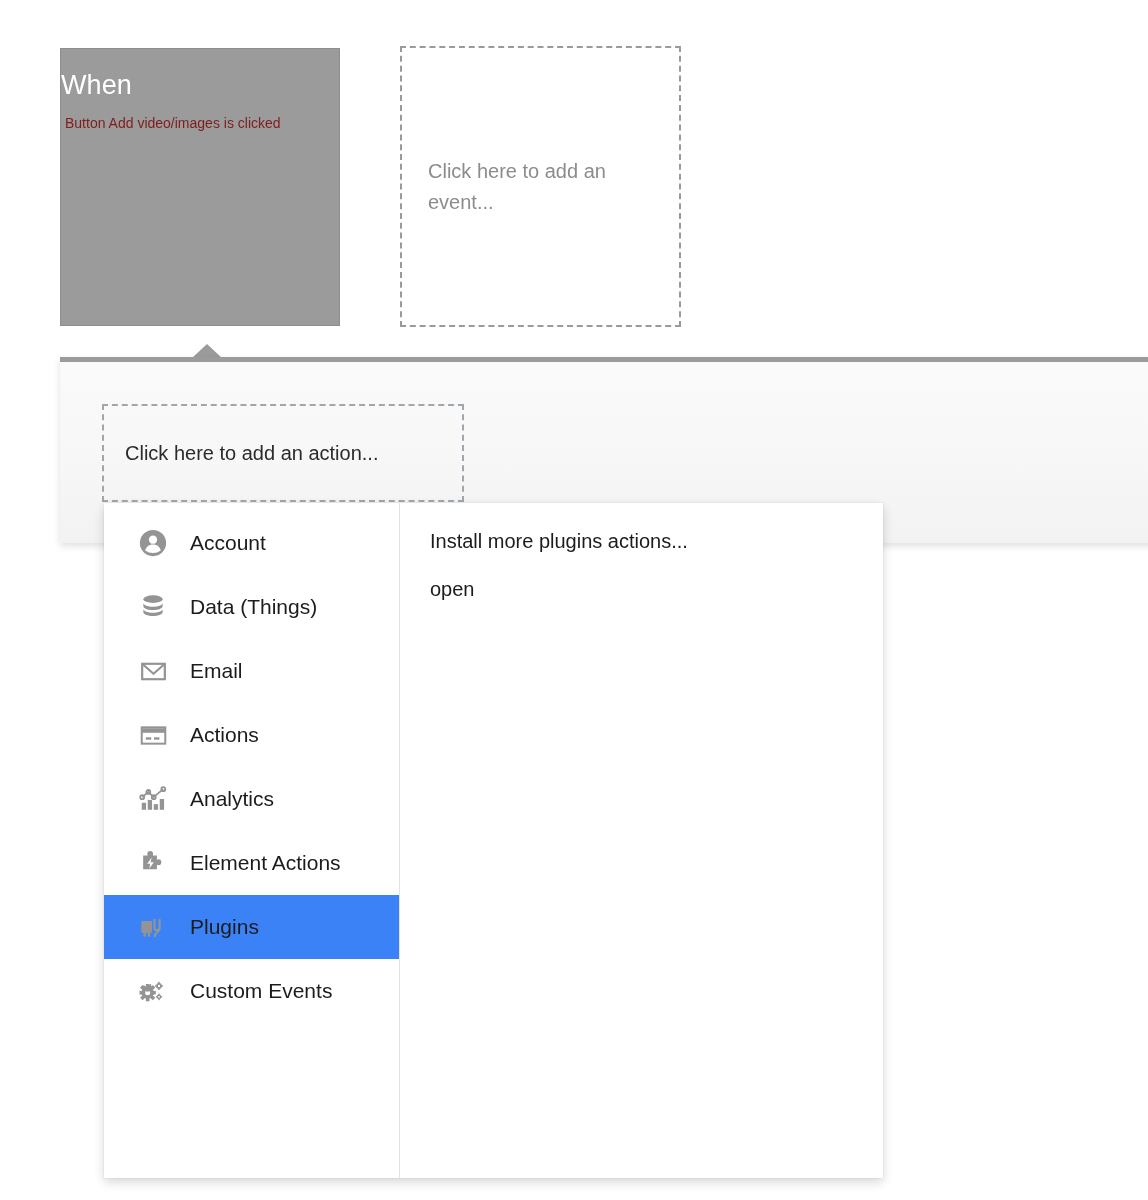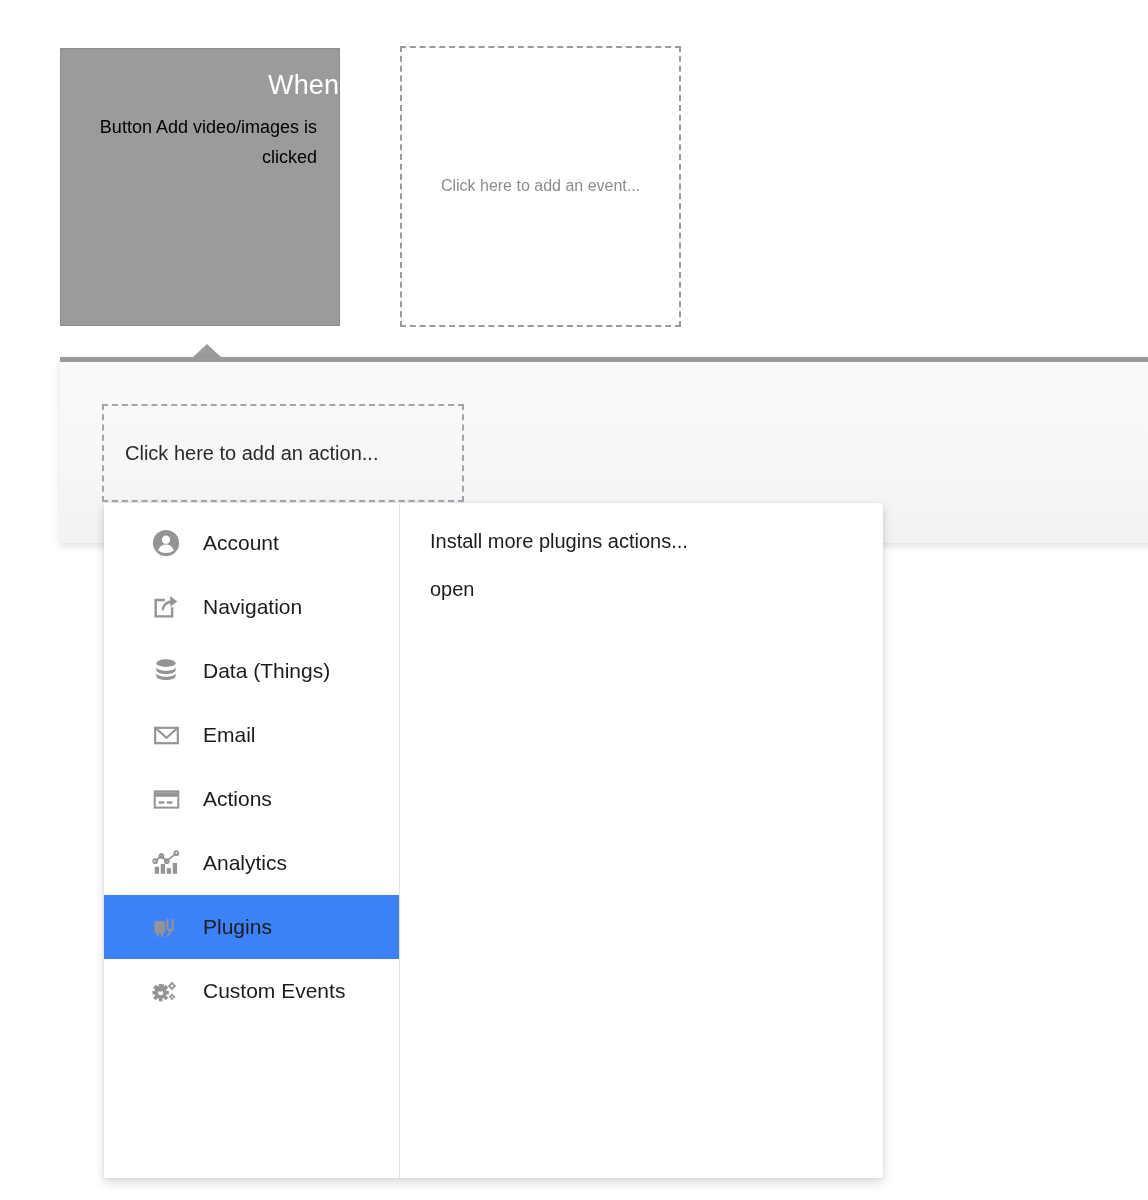--- a/index.html
+++ b/index.html
@@ -28,59 +28,58 @@
   #when-card {
     position: absolute;
     left: 60px;
     top: 48px;
     width: 280px;
     height: 278px;
     background: #9b9b9b;
     border: 1px solid #8e8e8e;
     box-sizing: border-box;
     color: #ffffff;
-    text-align: right;
+    text-align: left;
     padding-top: 20px;
     box-sizing: border-box;
   }
   #when-card .when-title {
     font-size: 27px;
     font-weight: 400;
     line-height: 1.25;
     color: #ffffff;
     letter-spacing: 0.1px;
   }
   #when-card .when-sub {
-    font-size: 18px;
+    font-size: 14px;
     font-weight: 400;
     line-height: 1.68;
-    color: #000000;
+    color: #7f1d1d;
     margin-top: 9px;
-    padding: 0 22px;
+    padding: 0 4px;
   }
 
   
   #add-event-box {
     position: absolute;
     left: 400px;
     top: 46px;
     width: 281px;
     height: 281px;
     border: 2px dashed #9a9a9a;
     box-sizing: border-box;
     background: #ffffff;
     display: flex;
     align-items: center;
     justify-content: center;
   }
   #add-event-box .placeholder-text {
-    font-size: 16px;
+    font-size: 20px;
     color: #8c8c8c;
     line-height: 1.55;
-    text-align: center;
     width: 225px;
   }
 
   
   #actions-panel {
     position: absolute;
     left: 60px;
     top: 357px;
     width: 1100px;
     height: 186px;
@@ -134,21 +133,21 @@
     width: 296px;
     border-right: 1px solid #e3e3e3;
     padding-top: 8px;
     box-sizing: border-box;
     background: #ffffff;
   }
   .menu-item {
     height: 64px;
     display: flex;
     align-items: center;
-    padding-left: 45px;
+    padding-left: 32px;
     box-sizing: border-box;
     cursor: default;
   }
   .menu-item.selected {
     background: #3b82f6;
   }
   .menu-item .mi-icon {
     width: 34px;
     height: 34px;
     margin-right: 20px;
@@ -211,30 +210,20 @@
         <span class="mi-icon">
           <svg width="30" height="30" viewBox="0 0 32 32" fill="currentColor">
             <circle cx="16" cy="16" r="14"></circle>
             <circle cx="16" cy="12.5" r="4.4" fill="#ffffff"></circle>
             <path d="M16 17.6c-4.6 0-7.6 2.9-8.3 6.4a14 14 0 0 0 16.6 0c-.7-3.5-3.7-6.4-8.3-6.4z" fill="#ffffff"></path>
           </svg>
         </span>
         <span class="mi-label">Account</span>
       </div>
 
-      <div class="menu-item">
-        <span class="mi-icon">
-          <svg width="30" height="30" viewBox="0 0 32 32" fill="none" stroke="currentColor" stroke-width="2.6">
-            <path d="M22.5 17.5V26H5V8.5h8.5" stroke-linecap="square"></path>
-            <path d="M12.5 18.5c1-5 5.5-8.2 11.5-8.6" fill="none" stroke-linecap="round"></path>
-            <path d="M20.5 4.2L28 10l-7.5 5.8z" fill="currentColor" stroke="none"></path>
-          </svg>
-        </span>
-        <span class="mi-label">Navigation</span>
-      </div>
 
       <div class="menu-item">
         <span class="mi-icon">
           <svg width="28" height="28" viewBox="0 0 32 32" fill="currentColor">
             <ellipse cx="16" cy="7" rx="11" ry="4.3"></ellipse>
             <path d="M5 11.5c0 2.4 4.9 4.3 11 4.3s11-1.9 11-4.3v3.6c0 2.4-4.9 4.3-11 4.3S5 17.5 5 15.1z"></path>
             <path d="M5 18.3c0 2.4 4.9 4.3 11 4.3s11-1.9 11-4.3V22c0 2.4-4.9 4.3-11 4.3S5 24.4 5 22z"></path>
           </svg>
         </span>
         <span class="mi-label">Data (Things)</span>
@@ -276,20 +265,29 @@
               <rect x="4" y="20" width="4.6" height="7.5"></rect>
               <rect x="10.4" y="17" width="4.6" height="10.5"></rect>
               <rect x="16.8" y="21.5" width="4.6" height="6"></rect>
               <rect x="23.2" y="16" width="4.6" height="11.5"></rect>
             </g>
           </svg>
         </span>
         <span class="mi-label">Analytics</span>
       </div>
 
+      <div class="menu-item">
+        <span class="mi-icon">
+          <svg width="30" height="30" viewBox="0 0 32 32" fill="currentColor">
+            <path d="M13 3.2a3.1 3.1 0 0 1 3.1 3.1c0 .6-.2 1.1-.5 1.6h4.6v4.7c.5-.3 1-.5 1.6-.5a3.1 3.1 0 1 1 0 6.2c-.6 0-1.1-.2-1.6-.5v4.8H5.5V7.9h4.9c-.3-.5-.5-1-.5-1.6A3.1 3.1 0 0 1 13 3.2z"></path>
+            <path d="M14.6 10.2l-4.8 6.6h3.3l-1.2 5.3 4.9-6.8h-3.4z" fill="#ffffff"></path>
+          </svg>
+        </span>
+        <span class="mi-label">Element Actions</span>
+      </div>
 
       <div class="menu-item selected">
         <span class="mi-icon">
           <svg width="30" height="30" viewBox="0 0 32 32">
             <g fill="currentColor">
               <rect x="3.5" y="9.5" width="11.5" height="13" rx="1.6"></rect>
               <rect x="5.8" y="22" width="2.6" height="4.2"></rect>
               <rect x="10.4" y="22" width="2.6" height="4.2"></rect>
             </g>
             <path d="M17.5 7.5v9.5c0 3.2 5.5 3.2 5.5 0V7.5" fill="none" stroke="currentColor" stroke-width="2.3"></path>

